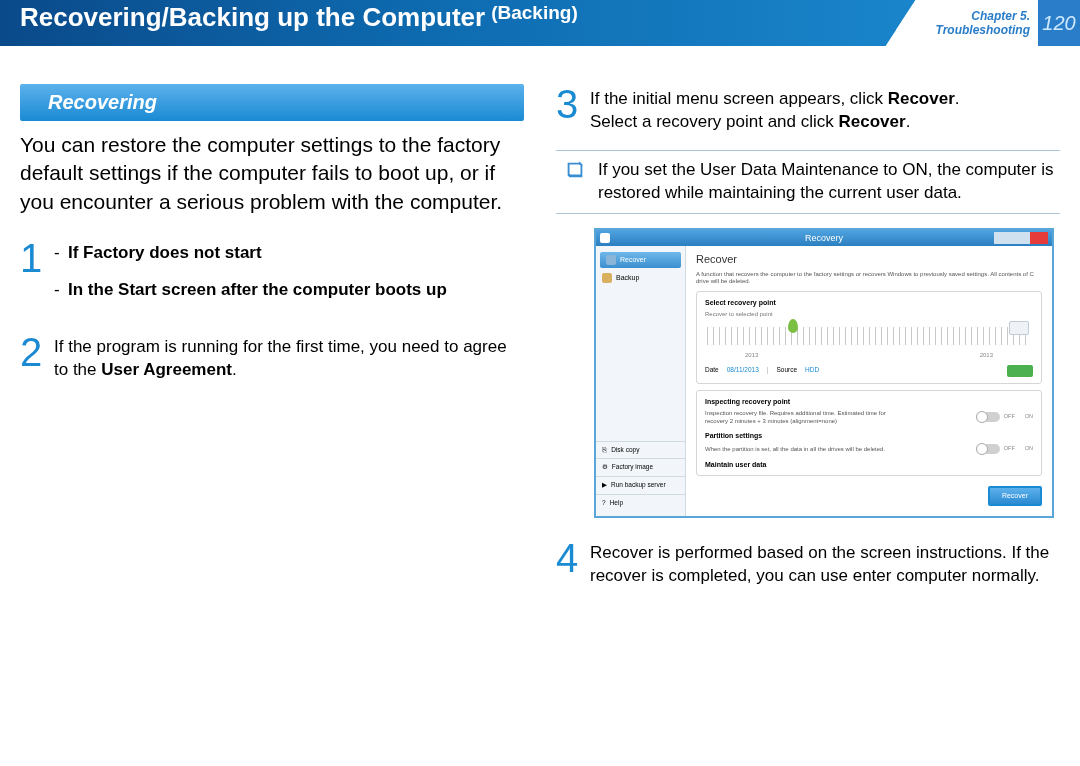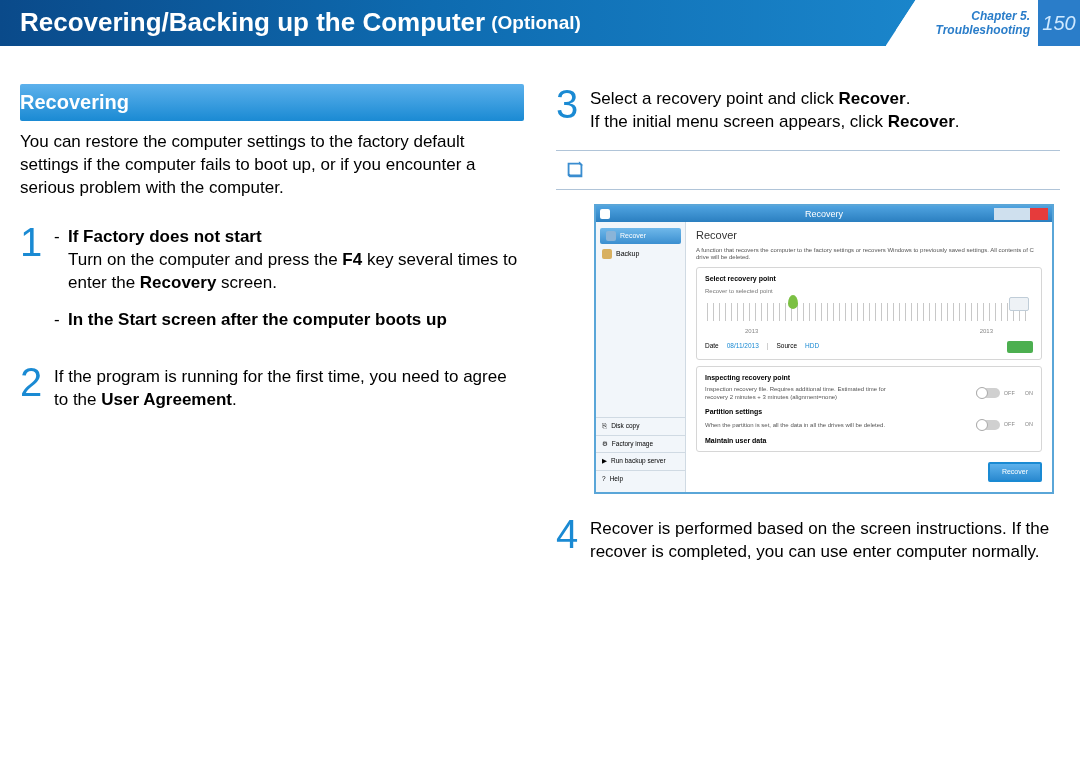--- a/index.html
+++ b/index.html
@@ -12,21 +12,20 @@
     color: #000;
     font-size: 17px;
     line-height: 1.35;
   }
 
   
   .header {
     background: linear-gradient(to right, #0a4a8a 0%, #0e6bb0 40%, #1e8ed4 100%);
     height: 46px;
     display: flex;
-    align-items: center;
     padding-left: 20px;
     color: #fff;
   }
   .header-title { font-size: 26px; font-weight: bold; }
   .header-paren { font-size: 19px; font-weight: bold; margin-left: 6px; }
   .header-right {
     margin-left: auto;
     display: flex;
     align-items: center;
     height: 100%;
@@ -72,26 +71,27 @@
     gap: 32px;
   }
   .col { width: 508px; }
 
   
   .section-hdr {
     background: linear-gradient(to bottom, #5db1ec, #1a8ad3);
     color: #fff;
     font-weight: bold;
     font-size: 20px;
-    padding: 5px 0;
+    padding: 5px 28px;
     border-radius: 2px;
     margin-bottom: 10px;
-  }
-
-  .intro { font-size: 17px; margin-bottom: 22px; }
+    font-style: italic;
+  }
+
+  .intro { font-size: 21px; margin-bottom: 22px; }
 
   
   .step { display: flex; margin-bottom: 16px; }
   .step-num {
     font-size: 40px;
     color: #1a8ad3;
     font-weight: 300;
     width: 34px;
     flex-shrink: 0;
     line-height: 1;
@@ -212,48 +212,45 @@
     border-radius: 2px;
     float: right;
     margin-top: 4px;
   }
 </style>
 </head>
 <body>
 
 <div class="header">
   <span class="header-title">Recovering/Backing up the Computer</span>
-  <span class="header-paren">(Optional)</span>
+  <span class="header-paren">(Backing)</span>
   <div class="header-right">
     <div class="header-right-wrap">
       <div class="chapinfo">
         <span>Chapter 5.</span>
         <span>Troubleshooting</span>
       </div>
-      <div class="page-num">150</div>
+      <div class="page-num">120</div>
     </div>
   </div>
 </div>
 
 <div class="columns">
 
   <div class="col">
     <div class="section-hdr">Recovering</div>
     <p class="intro">You can restore the computer settings to the factory default settings if the computer fails to boot up, or if you encounter a serious problem with the computer.</p>
 
     <div class="step">
       <div class="step-num">1</div>
       <div class="step-body">
         <div class="sub sub-dash">
           <div class="dash">-</div>
           <div>
             <div class="b">If Factory does not start</div>
-            <div>
-              <span>Turn on the computer and press the </span><span class="b">F4</span><span> key several times to enter the </span><span class="b">Recovery</span><span> screen.</span>
-            </div>
           </div>
         </div>
         <div class="sub sub-dash">
           <div class="dash">-</div>
           <div>
             <div class="b">In the Start screen after the computer boots up</div>
           </div>
         </div>
       </div>
     </div>
@@ -263,30 +260,31 @@
       <div class="step-body">
         <span>If the program is running for the first time, you need to agree to the </span><span class="b">User Agreement</span><span>.</span>
       </div>
     </div>
   </div>
 
   <div class="col">
     <div class="step">
       <div class="step-num">3</div>
       <div class="step-body">
+        <div><span>If the initial menu screen appears, click </span><span class="b">Recover</span><span>.</span></div>
         <div><span>Select a recovery point and click </span><span class="b">Recover</span><span>.</span></div>
-        <div><span>If the initial menu screen appears, click </span><span class="b">Recover</span><span>.</span></div>
       </div>
     </div>
 
     <div class="note">
       <svg class="note-icon" viewBox="0 0 24 24">
           <path fill="currentColor" d="M4 4h14l2 2v14H6l-2-2V4zm2 2v10l1 1h11V7l-1-1H6z"></path>
           <path fill="currentColor" d="M17 3l4 4-4-1-1-3z"></path>
         </svg>
+      <div>If you set the User Data Maintenance to ON, the computer is restored while maintaining the current user data.</div>
     </div>
 
     <div class="shot">
       <div class="shot-titlebar">
         <span style="width:10px;height:10px;background:#fff;border-radius:2px;"></span>
         <span class="t">Recovery</span>
         <div class="winbtns">
           <div class="winbtn min"></div>
           <div class="winbtn min"></div>
           <div class="winbtn"></div>

